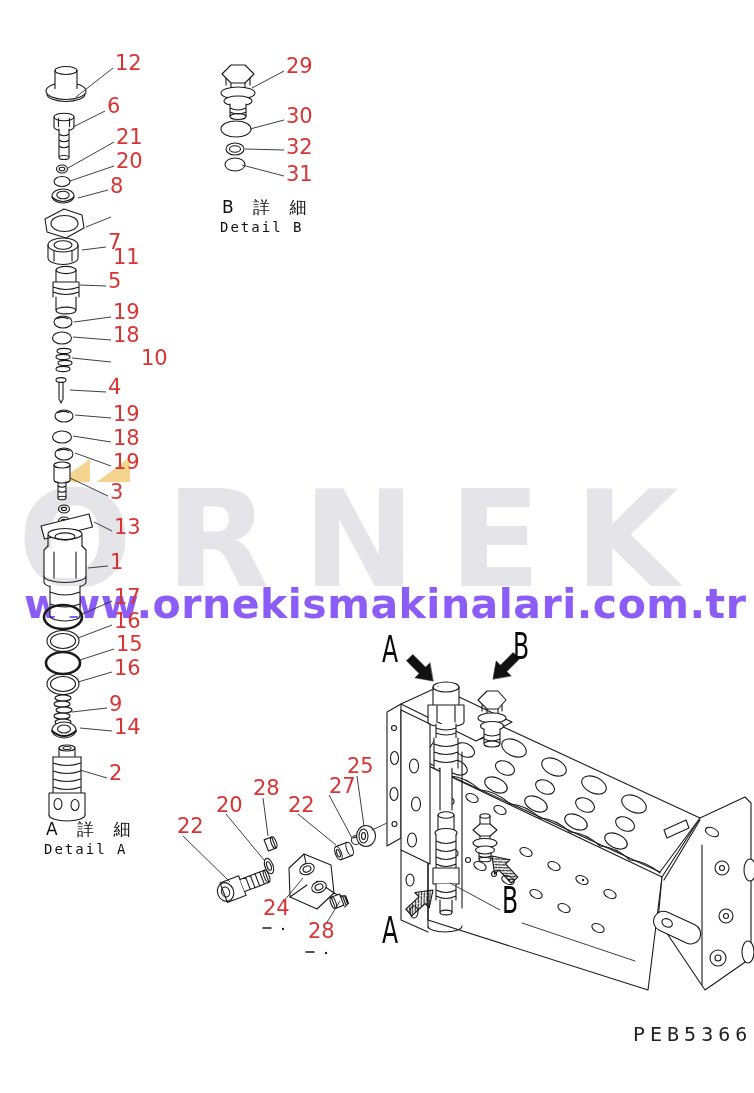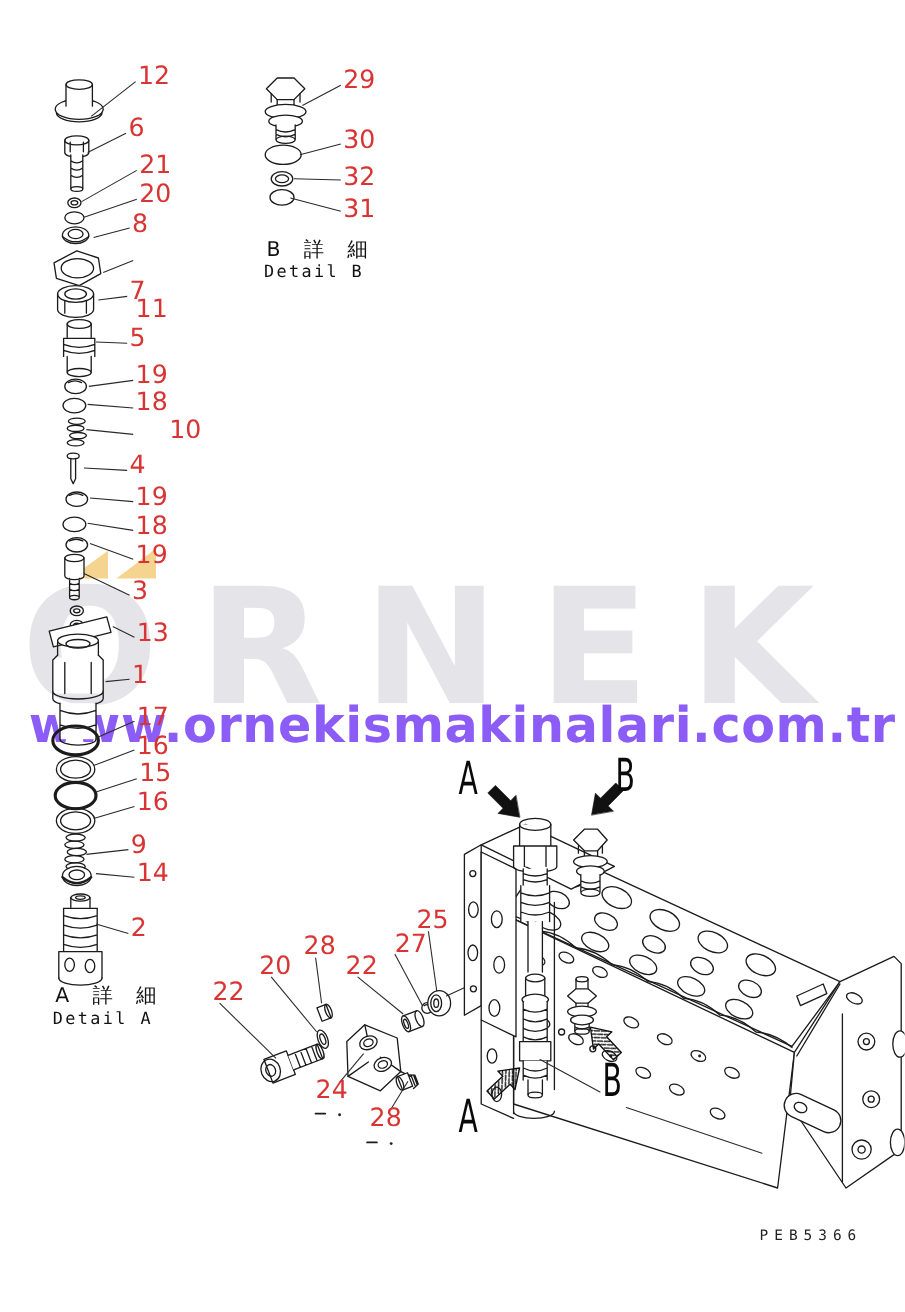--- a/index.html
+++ b/index.html
@@ -23,21 +23,21 @@
   .labels{position:absolute;left:0;top:0;width:100%;height:100%;z-index:3;}
   .callout{position:absolute;color:var(--red,#d93434);font-size:21px;line-height:1;
            font-family:"DejaVu Sans",sans-serif;}
   .jp-label{position:absolute;font-size:17px;letter-spacing:7px;color:#111;
             font-family:"DejaVu Sans",sans-serif;white-space:nowrap;}
   .en-label{position:absolute;font-size:14px;letter-spacing:2px;color:#111;
             font-family:"DejaVu Sans Mono",monospace;white-space:nowrap;}
   .view-letter{position:absolute;font-size:38px;color:#0a0a0a;font-weight:500;
                transform:scaleX(0.62);transform-origin:left top;line-height:1;
                font-family:"DejaVu Sans",sans-serif;}
-  .code{position:absolute;left:633px;top:1022px;font-size:12px;letter-spacing:5px;color:#222;
+  .code{position:absolute;left:633px;top:1022px;font-size:20px;letter-spacing:5px;color:#222;
         font-family:"DejaVu Sans Mono",monospace;}
 </style>
 </head>
 <body>
 
 <div class="canvas">
 
   <svg class="wm-svg" width="754" height="1093" aria-hidden="true">
     <polygon id="wm-tri1" points="58,482 90,482 90,459" fill="#f4d48f"></polygon>
     <polygon id="wm-tri2" points="97,482 130,482 130,457" fill="#f4d48f"></polygon>

